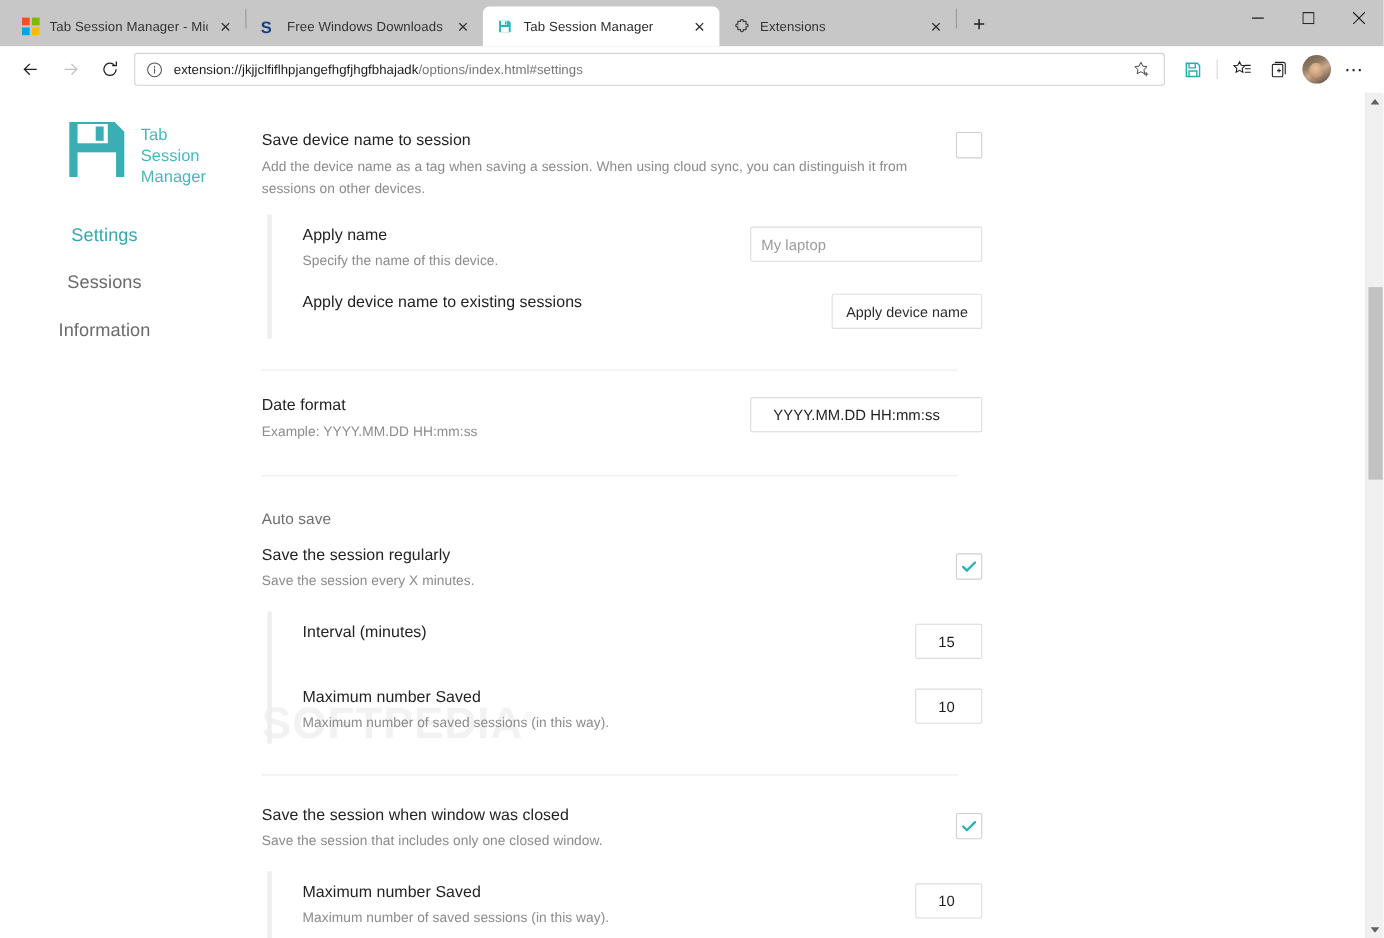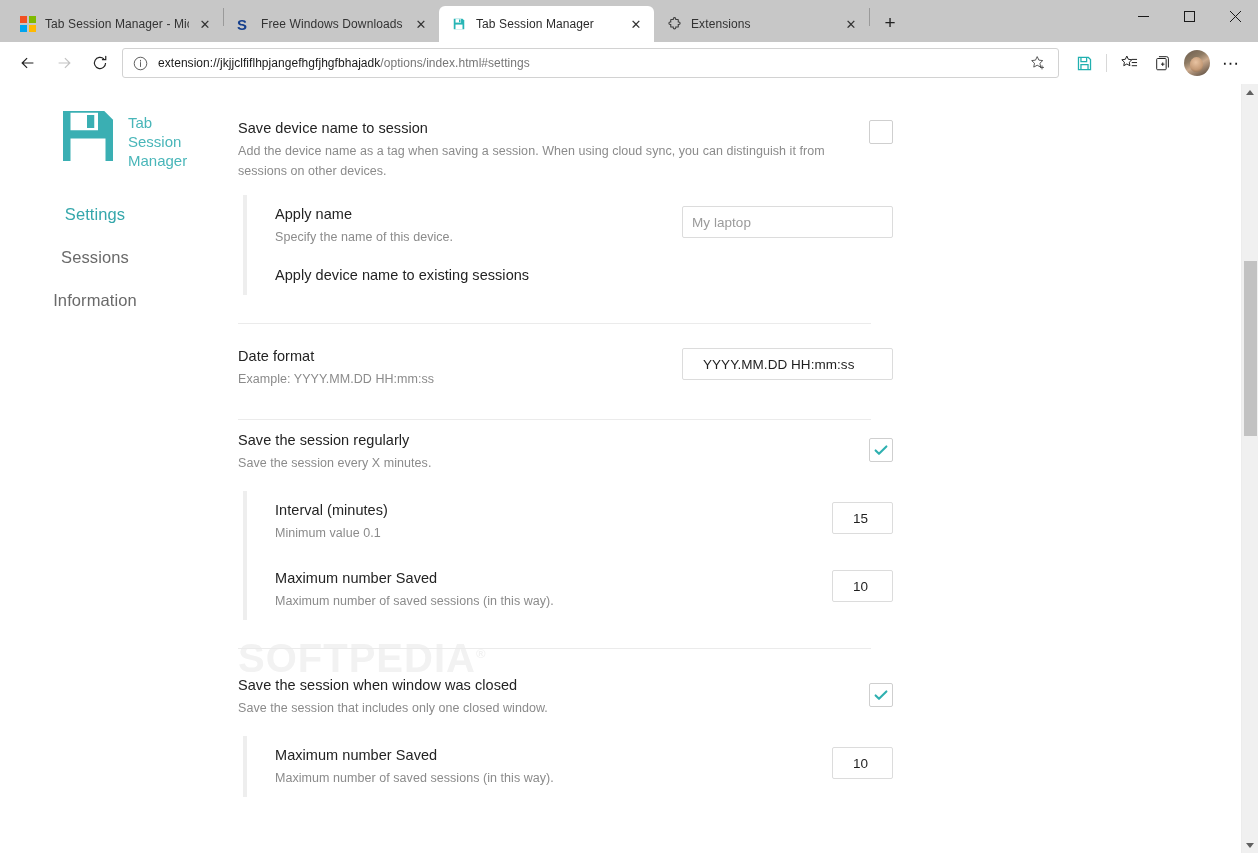--- a/index.html
+++ b/index.html
@@ -398,57 +398,60 @@
               </div>
               <div class="setting-control">
                 <div class="txtinput wide placeholder">My laptop</div>
               </div>
             </div>
 
             <div class="setting-row">
               <div class="setting-texts">
                 <div class="setting-title">Apply device name to existing sessions</div>
               </div>
+              <div class="setting-control">
+                <div class="btn">Apply device name</div>
+              </div>
             </div>
           </div>
 
           <div class="divider" style="margin-top:28px;"></div>
 
           <div class="setting-row" style="padding-top:22px;">
             <div class="setting-texts">
               <div class="setting-title">Date format</div>
               <div class="setting-desc">Example: YYYY.MM.DD HH:mm:ss</div>
             </div>
             <div class="setting-control">
               <div class="txtinput wide value">YYYY.MM.DD HH:mm:ss</div>
             </div>
           </div>
 
           <div class="divider" style="margin-top:26px;"></div>
 
+          <div class="section-label">Auto save</div>
 
           <div class="setting-row" style="padding-top:10px;">
             <div class="setting-texts">
               <div class="setting-title">Save the session regularly</div>
               <div class="setting-desc">Save the session every X minutes.</div>
             </div>
             <div class="setting-control" style="padding-top:8px;">
               <div class="checkbox">
                 <svg width="16" height="16" viewBox="0 0 16 16" fill="none" stroke="#2eb0b0" stroke-width="2.1" stroke-linecap="round" stroke-linejoin="round">
                   <path d="M2.6 8.4l3.4 3.4L13.4 4.4"></path>
                 </svg>
               </div>
             </div>
           </div>
 
           <div class="subgroup" style="margin-top:14px;">
             <div class="setting-row">
               <div class="setting-texts">
                 <div class="setting-title">Interval (minutes)</div>
-                <div class="setting-desc">Minimum value 0.1</div>
               </div>
               <div class="setting-control">
                 <div class="txtinput num value">15</div>
               </div>
             </div>
 
             <div class="setting-row" style="padding-top:16px;">
               <div class="setting-texts">
                 <div class="setting-title">Maximum number Saved</div>
                 <div class="setting-desc">Maximum number of saved sessions (in this way).</div>

